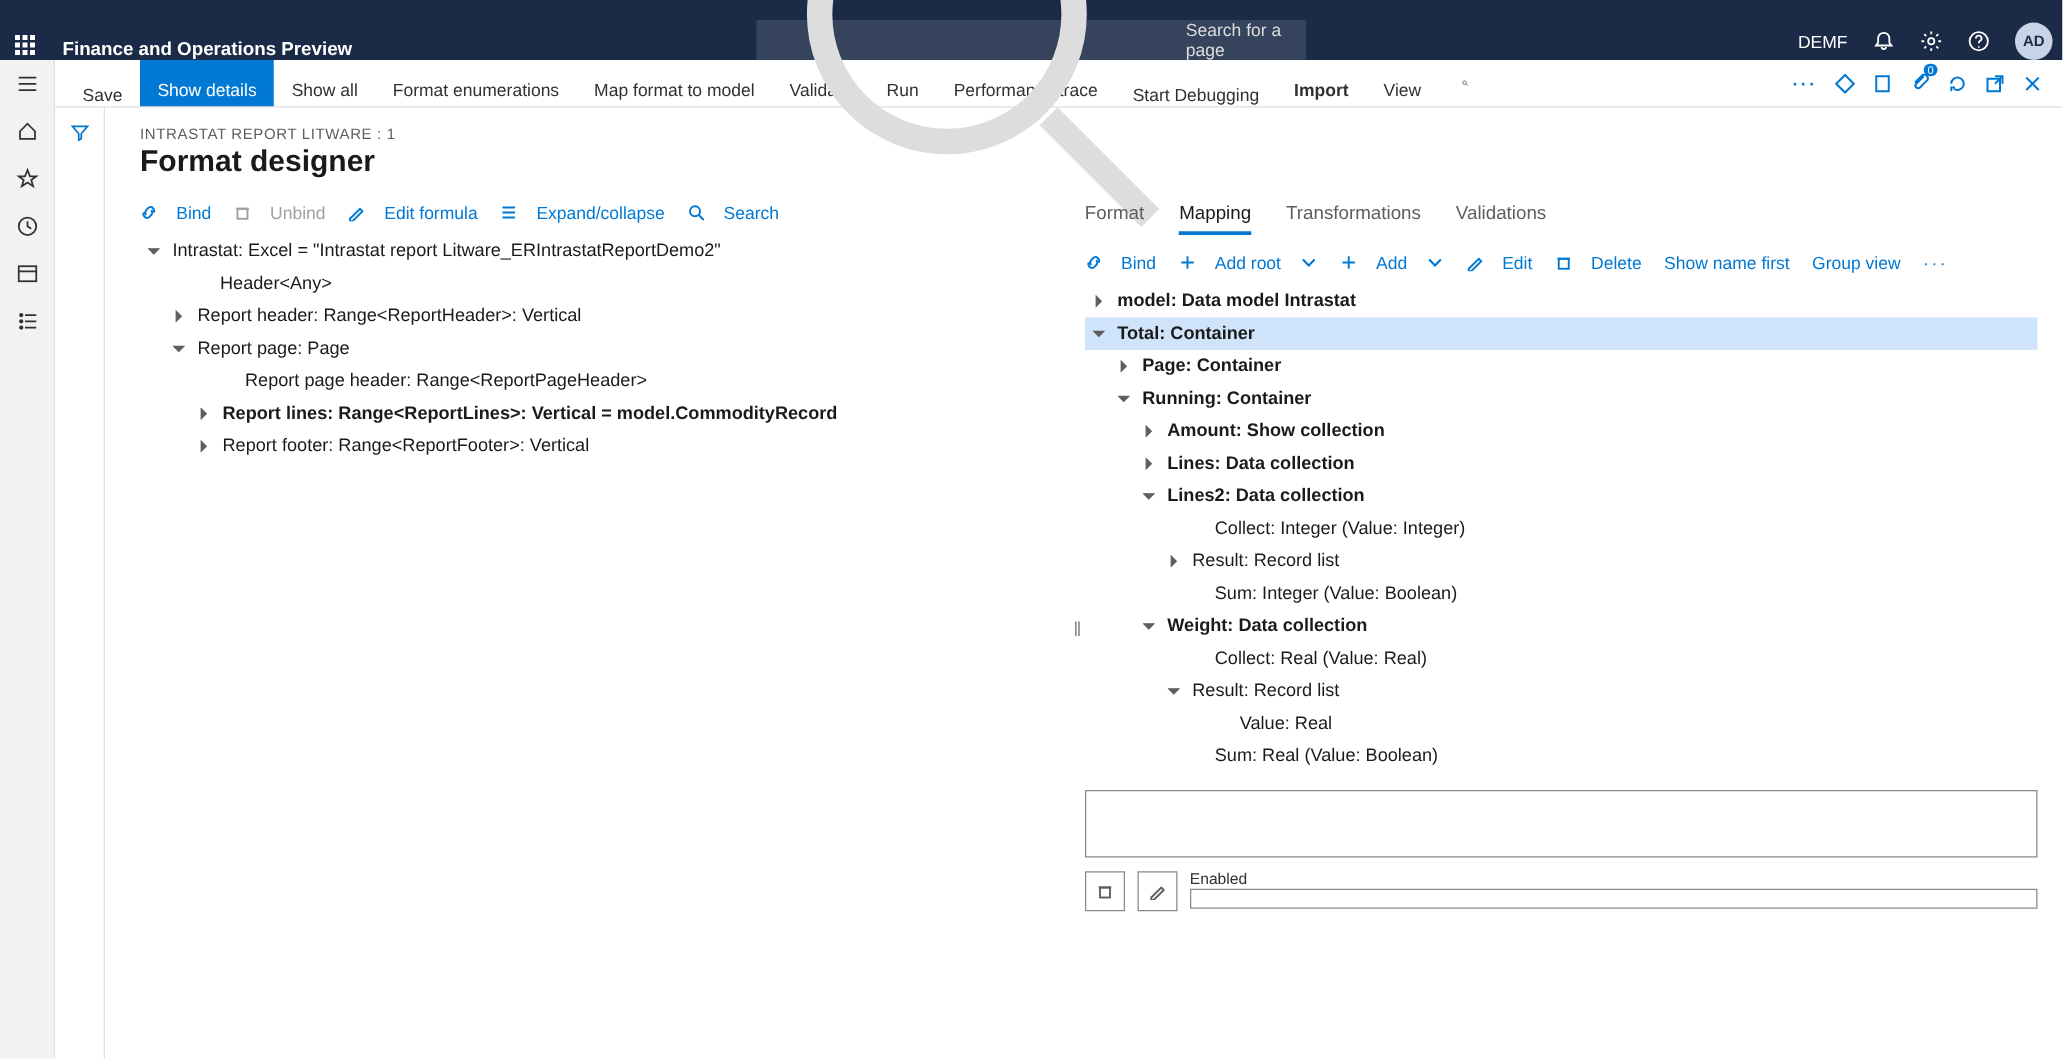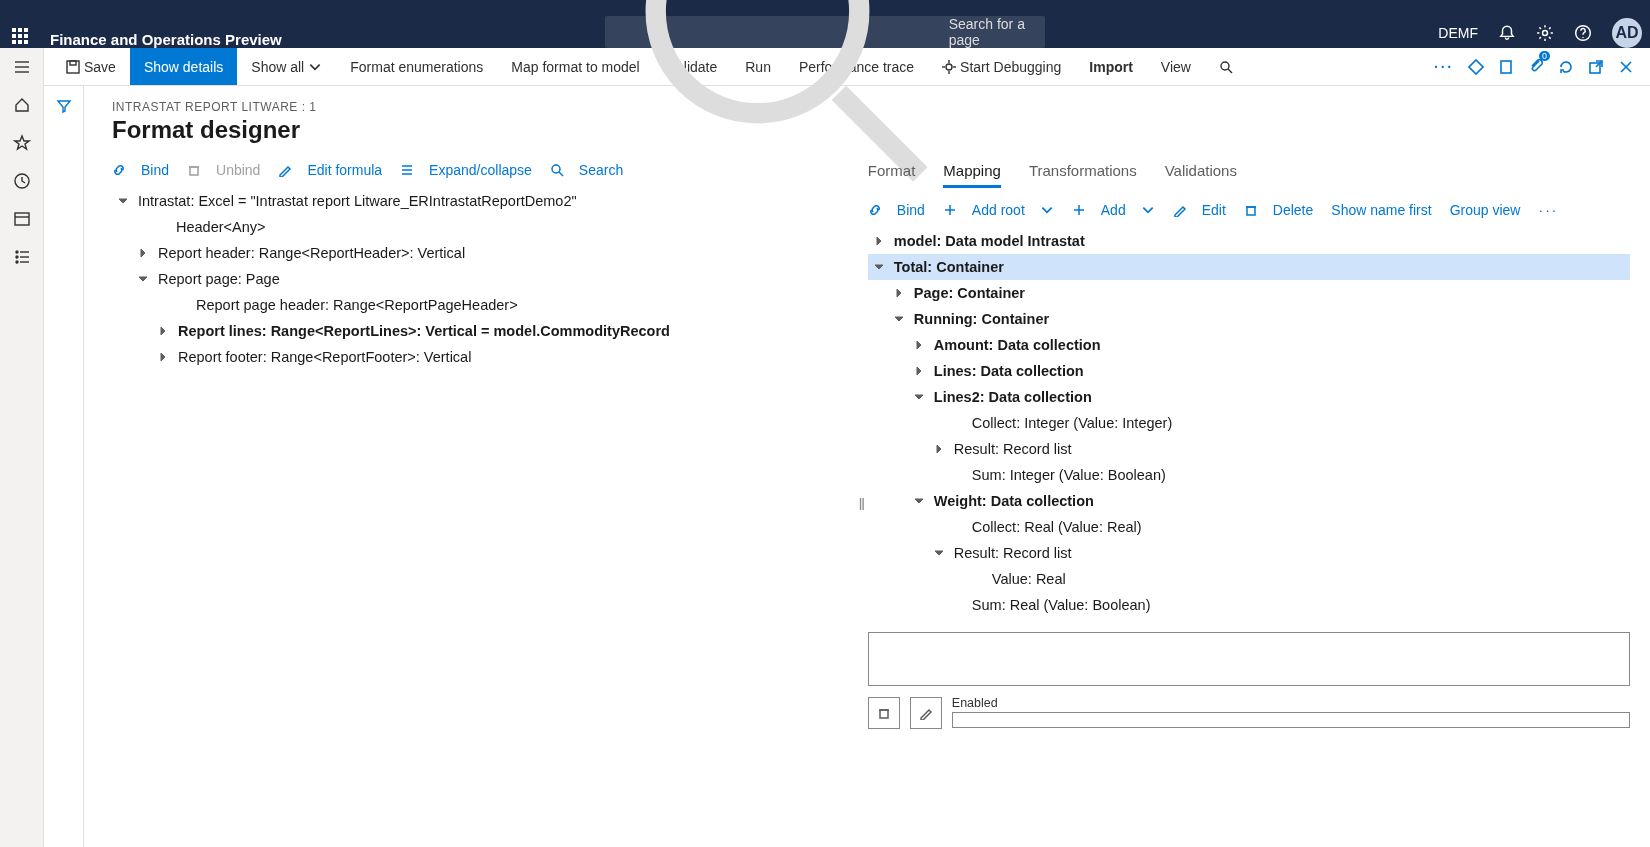--- a/index.html
+++ b/index.html
@@ -7,32 +7,32 @@
 body { display: flex; flex-direction: column; background: #fff; color: #1b1a19; }
 
 
 .topbar { height: 48px; background: #1b2a47; color: #fff; display: flex; align-items: flex-end; padding: 0 8px; gap: 12px; }
 .topbar .waffle { width: 20px; height: 20px; display: grid; grid-template-columns: repeat(3,4px); grid-template-rows: repeat(3,4px); gap: 2px; margin: 0 6px 0 4px; }
 .topbar .waffle span { background: #fff; width: 4px; height: 4px; }
 .topbar .product { font-weight: 600; font-size: 15px; }
 .topbar .spacer { flex: 1; }
 .topbar .search { position: absolute; left: 50%; transform: translateX(-50%); width: 440px; height: 32px; background: rgba(255,255,255,.12); border-radius: 2px; display: flex; align-items: center; padding: 0 10px; color: #ddd; font-size: 14px; gap: 8px; }
 .topbar .right { display: flex; align-items: center; gap: 20px; font-size: 14px; }
-.topbar .avatar { width: 30px; height: 30px; border-radius: 50%; background: #c7d3e6; color: #1b2a47; font-size: 16px; display: flex; align-items: center; justify-content: center; font-weight: 600; }
+.topbar .avatar { width: 30px; height: 30px; border-radius: 50%; background: #c7d3e6; color: #1b2a47; font-size: 12px; display: flex; align-items: center; justify-content: center; font-weight: 600; }
 
 
 .shell { flex: 1; display: flex; min-height: 0; }
 .leftrail { width: 44px; background: #f3f2f1; border-right: 1px solid #e1dfdd; display: flex; flex-direction: column; align-items: center; padding-top: 10px; gap: 20px; color: #323130; }
 .rail-icon { width: 18px; height: 18px; stroke: #323130; fill: none; stroke-width: 1.4; }
 
 .maincol { flex: 1; display: flex; flex-direction: column; min-width: 0; }
 
 
 .cmdbar { height: 38px; border-bottom: 1px solid #e1dfdd; display: flex; align-items: center; padding: 0 8px; gap: 0; font-size: 14px; color: #323130; }
-.cmditem { padding: 0 14px; height: 100%; display: flex; align-items: center; gap: 4px; cursor: pointer; white-space: nowrap; }
+.cmditem { padding: 16px 14px; height: 100%; display: flex; align-items: center; gap: 4px; cursor: pointer; white-space: nowrap; flex-direction: column; }
 .cmditem.active { background: #0078d4; color: #fff; }
 .cmditem .ic { width: 14px; height: 14px; stroke: currentColor; fill: none; stroke-width: 1.4; }
 .cmdbar .grow { flex: 1; }
 .cmdbar .righticons { display: flex; align-items: center; gap: 14px; padding-right: 8px; color: #0078d4; }
 .cmdbar .righticons .ic { width: 16px; height: 16px; stroke: currentColor; fill: none; stroke-width: 1.6; }
 
 
 .pagebody { flex: 1; display: flex; min-height: 0; }
 .filterrail { width: 40px; border-right: 1px solid #e1dfdd; display: flex; justify-content: center; padding-top: 12px; }
 .filterrail svg { stroke: #0078d4; }
@@ -445,21 +445,21 @@
                   </span>
                   <span class="lbl">Running: Container</span>
                 </div>
                 <div class="node bold">
                   <span class="indent" style="width: 44px;"></span>
                   <span class="tw">
                     <svg viewBox="0 0 10 10">
                       <path d="M3 1l4 4-4 4z"></path>
                     </svg>
                   </span>
-                  <span class="lbl">Amount: Data collection</span>
+                  <span class="lbl">Amount: Show collection</span>
                 </div>
                 <div class="node bold">
                   <span class="indent" style="width: 44px;"></span>
                   <span class="tw">
                     <svg viewBox="0 0 10 10">
                       <path d="M3 1l4 4-4 4z"></path>
                     </svg>
                   </span>
                   <span class="lbl">Lines: Data collection</span>
                 </div>

